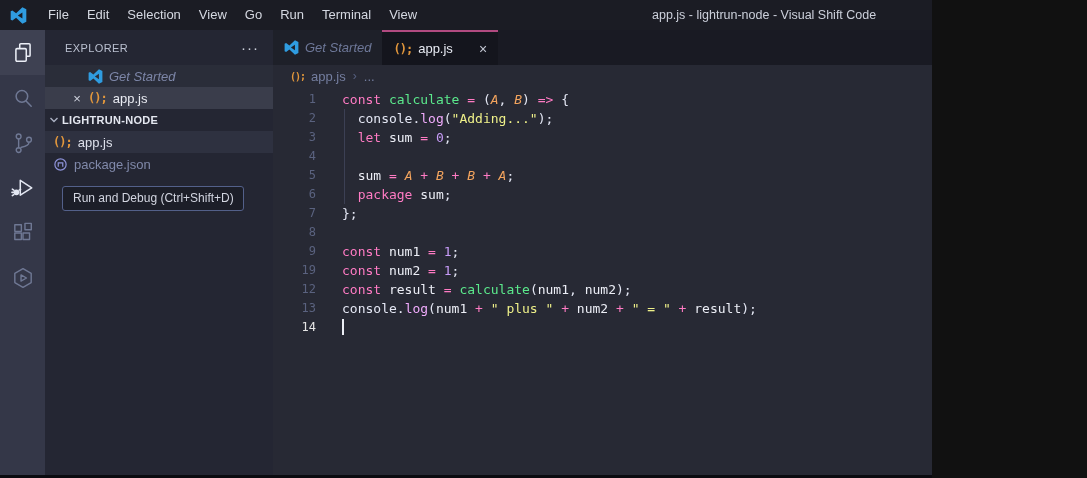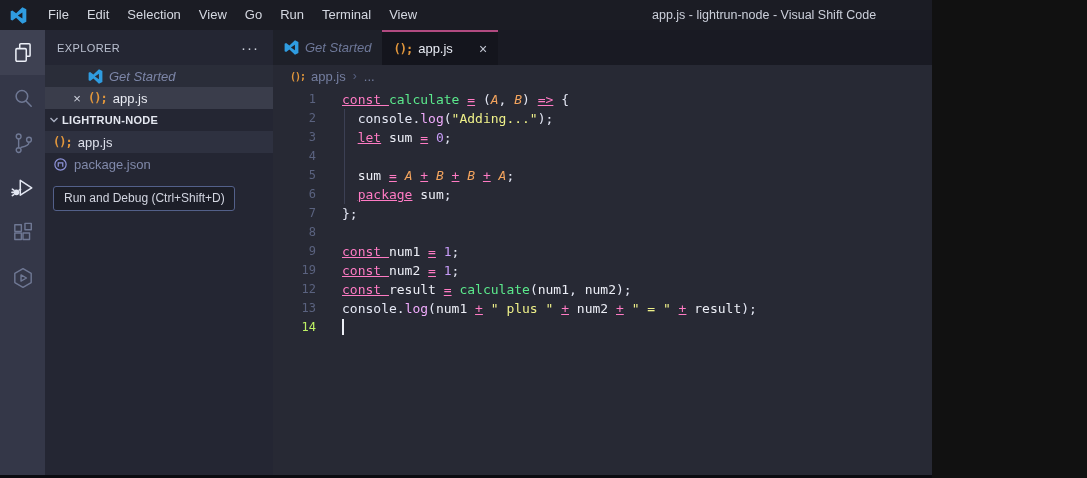--- a/index.html
+++ b/index.html
@@ -18,62 +18,62 @@
   
   .main { display:flex; height:445px; }
   
   .activitybar { width:45px; background:#343748; flex:none; display:flex; flex-direction:column; }
   .ab-slot { width:45px; height:45px; display:flex; align-items:center; justify-content:center; color:#6f7894; }
   .ab-slot svg { width:24px; height:24px; }
   .ab-slot.active { background:#3e4152; color:#eceff7; }
   .ab-slot.hovered { color:#e3e7f2; }
   
   .sidebar { width:228px; background:#242633; flex:none; position:relative; color:#d6dae5; }
-  .sb-header { position:relative; height:35px; line-height:36px; padding-left:12px; font-size:11px; letter-spacing:.4px; color:#bac0d0; }
+  .sb-header { position:relative; height:35px; line-height:36px; padding-left:20px; font-size:11px; letter-spacing:.4px; color:#bac0d0; }
   .sb-more { position:absolute; right:14px; top:0; font-size:15px; letter-spacing:1px; color:#cdd1dc; cursor:pointer; }
   .sb-sec-header { height:22px; display:flex; align-items:center; padding-left:4px; font-size:11px; font-weight:bold; letter-spacing:.3px; color:#e4e7f0; cursor:pointer; }
   .sb-sec-header svg { width:10px; height:8px; margin-right:3px; flex:none; color:#aab0c2; }
   .sb-row { height:22px; display:flex; align-items:center; font-size:13px; color:#d6dae5; cursor:pointer; white-space:nowrap; }
   .sb-row.indent-open { padding-left:25px; }
   .sb-row.indent-folder { padding-left:8px; }
   .sb-row .close-slot { width:14px; margin-right:4px; text-align:center; font-size:13px; color:#cfd3de; flex:none; }
   .sb-row .row-label { margin-left:6px; }
   .sb-row.sel { background:#3a3d4b; color:#e9ebf2; }
   .sb-row.hov { background:#2a2d39; }
   .sb-row.foc { background:#2e3140; color:#dde0ea; }
   .sb-row.dim .row-label { color:#8089aa; }
   .getstarted-label { font-style:italic; color:#7d86a8; }
   .jsicon { font-family:"DejaVu Sans Mono", monospace; font-weight:bold; font-size:12px; color:#e2973c; letter-spacing:-1px; flex:none; }
   .jsicon.sm { font-size:10px; }
   .vscicon { width:15px; height:15px; flex:none; }
   .npmicon { width:15px; height:15px; flex:none; }
-  .tooltip { position:absolute; left:8px; top:156px; width:182px; height:25px; line-height:23px;
+  .tooltip { position:absolute; left:17px; top:156px; width:182px; height:25px; line-height:23px;
     background:#1c1e28; border:1px solid #53608a; border-radius:3px; padding-left:10px;
     font-size:12px; color:#d2d5e0; z-index:6; white-space:nowrap; }
   
   .editorgroup { flex:1; background:#272934; display:flex; flex-direction:column; min-width:0; }
   .tabbar { height:35px; background:#191a23; display:flex; flex:none; }
   .tab { display:flex; align-items:center; padding:0 11px; font-size:13px; cursor:pointer; position:relative; }
   .tab .tab-icon { margin-right:6px; }
   .tab.inactive { background:#1e2029; color:#6e7899; }
   .tab.inactive .tab-label { font-style:italic; }
   .tab.active { background:#14151d; color:#e8ebf3; border-top:2px solid #b14a80; }
   .tab .tab-close { margin-left:26px; font-size:14px; color:#c3c7d3; }
   .breadcrumb { height:22px; display:flex; align-items:center; padding-left:17px; font-size:13px; color:#747e9f; flex:none; }
   .breadcrumb .jsicon { margin-right:6px; }
   .bc-sep { margin:0 7px; color:#566080; font-size:12px; }
   
   .code { flex:1; padding-top:3px; font-family:"DejaVu Sans Mono", monospace; font-size:13px; }
   .code-line { display:flex; height:19px; line-height:19px; }
   .gutter { width:43px; flex:none; text-align:right; font-size:12px; color:#5a627f; cursor:pointer; }
-  .gutter.cur { color:#bef264; }
+  .gutter.cur { color:#e5e5e5; }
   .ltext { margin-left:26px; position:relative; white-space:pre; }
   .guide { position:absolute; left:2px; top:0; height:19px; width:1px; background:#3c4054; }
   .cursor { position:absolute; left:0; top:1px; height:16px; width:1.6px; background:#eceef5; }
-  .tk-kw, .tk-op { color:#ff7bc4;text-decoration:underline; }
+  .tk-kw, .tk-op { color:#ff7bc4; }
   .tk-fn { color:#5be98c; }
   .tk-mth { color:#f0abfc; }
   .tk-obj, .tk-pt, .tk-pl { color:#e4e7f4; }
   .tk-vr { color:#eceef6; }
   .tk-num { color:#c79cf8; }
   .tk-str { color:#eef089; }
   .tk-prm { color:#f3a45e; font-style:italic; }
   
   .bottomstrip { height:3px; background:#0a0b10; }
 </style>

